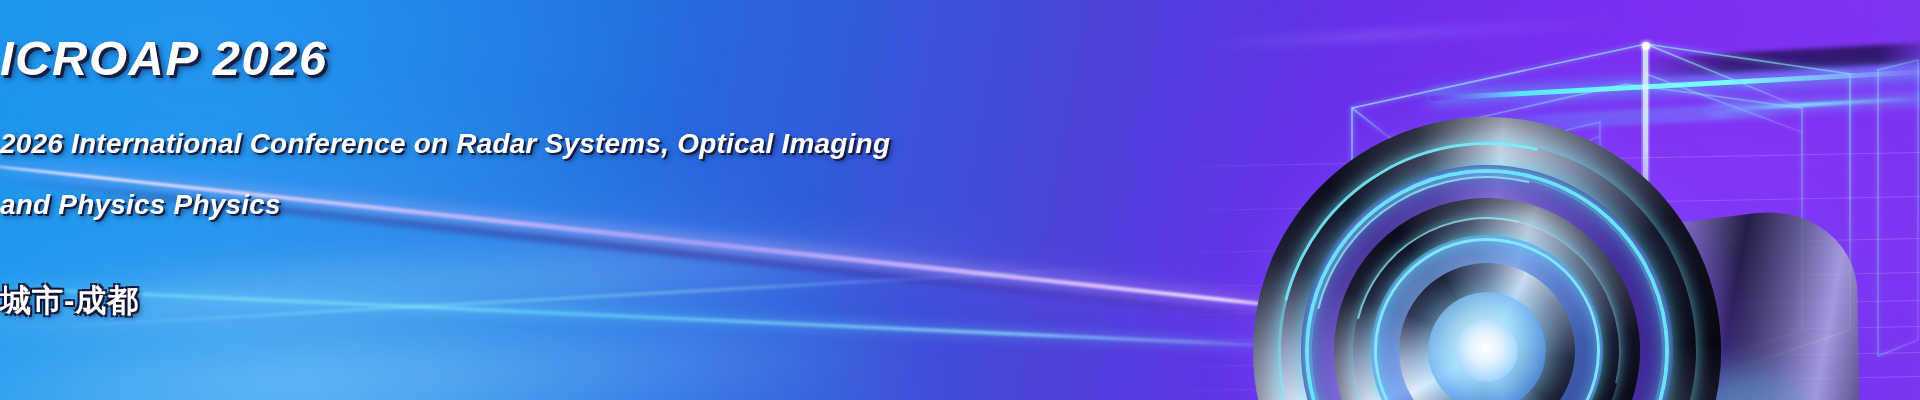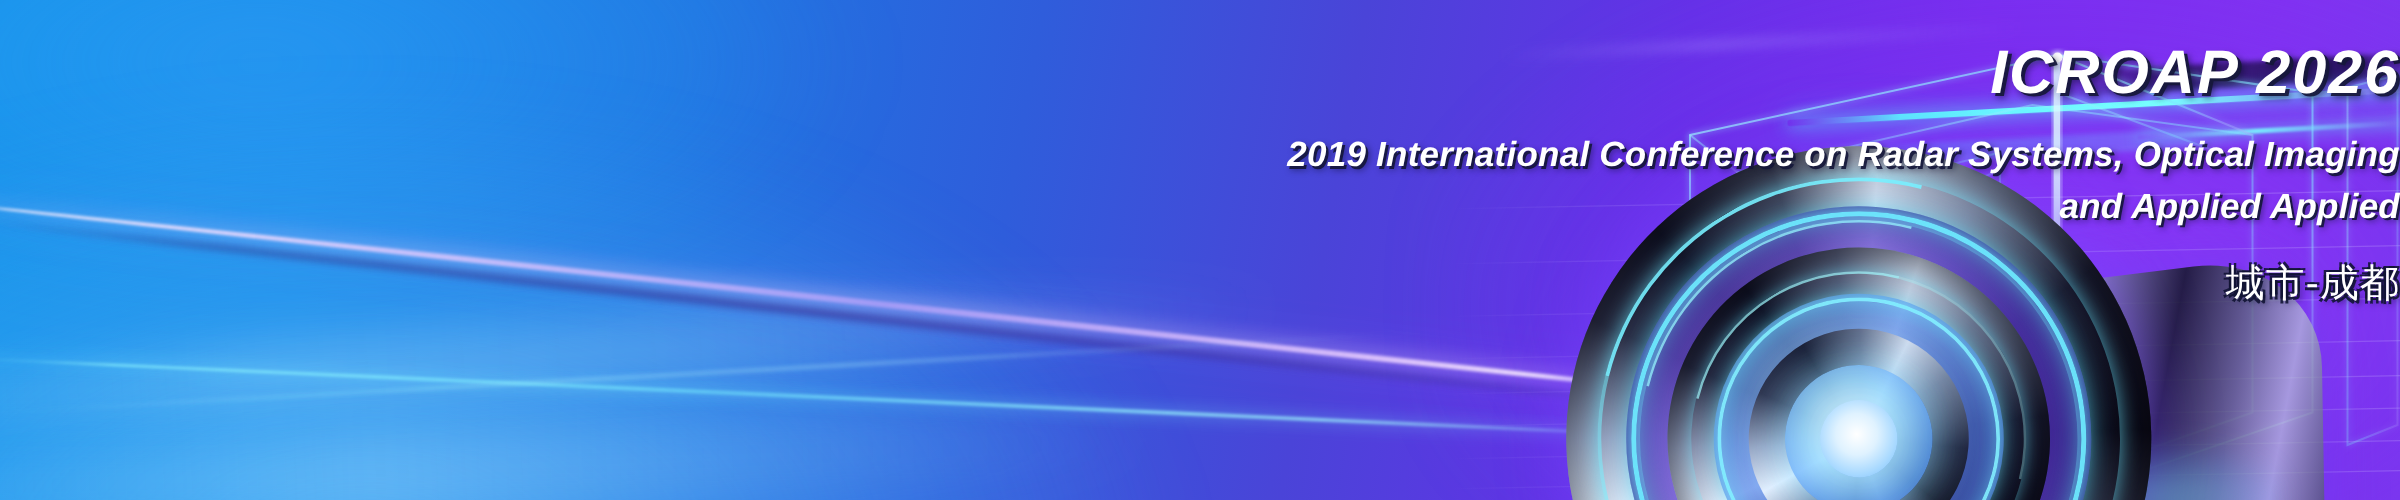--- a/index.html
+++ b/index.html
@@ -313,23 +313,24 @@
           box-shadow:0 0 16px rgba(110,235,255,.7); }
   .arc2 { width:350px; height:350px; border-width:2px;
           border-top-color:rgba(150,245,255,.75); box-shadow:0 0 12px rgba(110,235,255,.6); }
   .arc3 { width:268px; height:268px; border-width:2px;
           border-top-color:rgba(160,250,255,.7); border-right-color:rgba(160,250,255,.35);
           box-shadow:0 0 12px rgba(110,235,255,.55); }
 
   
   .content {
     position:absolute; inset:0;
-    display:flex; flex-direction:column; align-items:flex-end;
+    display:flex; flex-direction:column; align-items:flex-start;
     padding-top:34px;
     z-index:40;
+    gap:20px;
   }
 
   .acronym {
     font-size:49px;
     font-weight:bold;
     font-style:italic;
     color:#ffffff;
     letter-spacing:1.5px;
     line-height:1;
     text-shadow:
@@ -363,23 +364,23 @@
     line-height:1.38;
     white-space:nowrap;
     text-shadow:
        2px 2px 0 rgba(20,22,56,.9),
        3px 3px 5px rgba(10,12,40,.5);
   }
   .en1 { margin-top:22px; }
   .en2 { margin-top:2px; }
 
   .city {
-    margin-top:22px;
+    margin-top:36px;
     font-size:31px;
-    font-weight:normal;
+    font-weight:bold;
     color:#ffffff;
     letter-spacing:1px;
     white-space:nowrap;
     text-shadow:
       -2px -2px 0 rgba(18,20,52,.9),
        2px -2px 0 rgba(18,20,52,.9),
       -2px  2px 0 rgba(18,20,52,.9),
        2px  2px 0 rgba(18,20,52,.9),
        3px  3px 5px rgba(10,12,40,.55);
   }
@@ -477,20 +478,20 @@
       <div class="ring ring-c-hole"></div>
       <div class="arc  arc3"></div>
       <div class="ring ring-core"></div>
     </div>
   </div>
 
   <div class="content">
     <div class="acronym">ICROAP 2026</div>
 
 
-    <div class="en-line en1">2019 International Conference on Radar Systems, Optical Imaging</div>
-
-    <div class="en-line en2">and Applied Applied</div>
+    <div class="en-line en1">2026 International Conference on Radar Systems, Optical Imaging</div>
+
+    <div class="en-line en2">and Physics Physics</div>
 
     <div class="city">城市-成都</div>
   </div>
 
 </div>
 
 </body></html>

